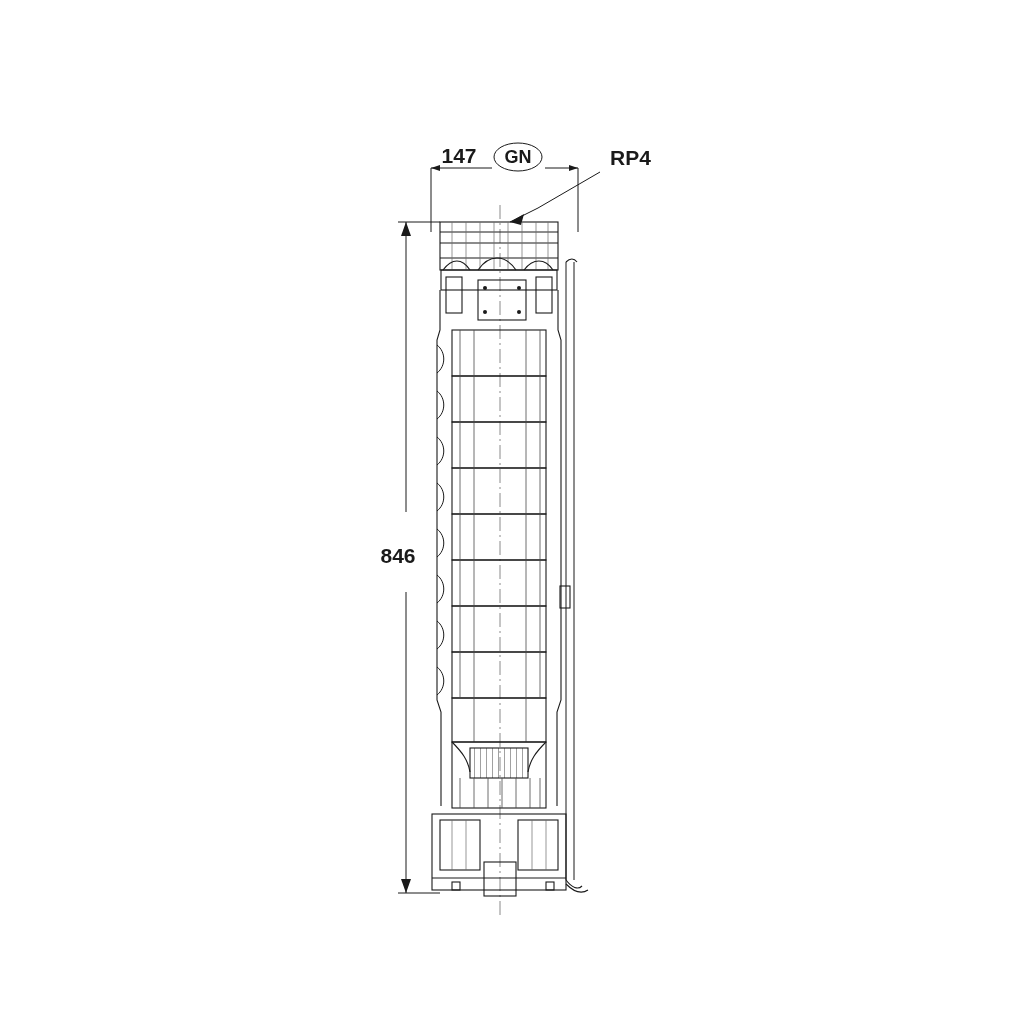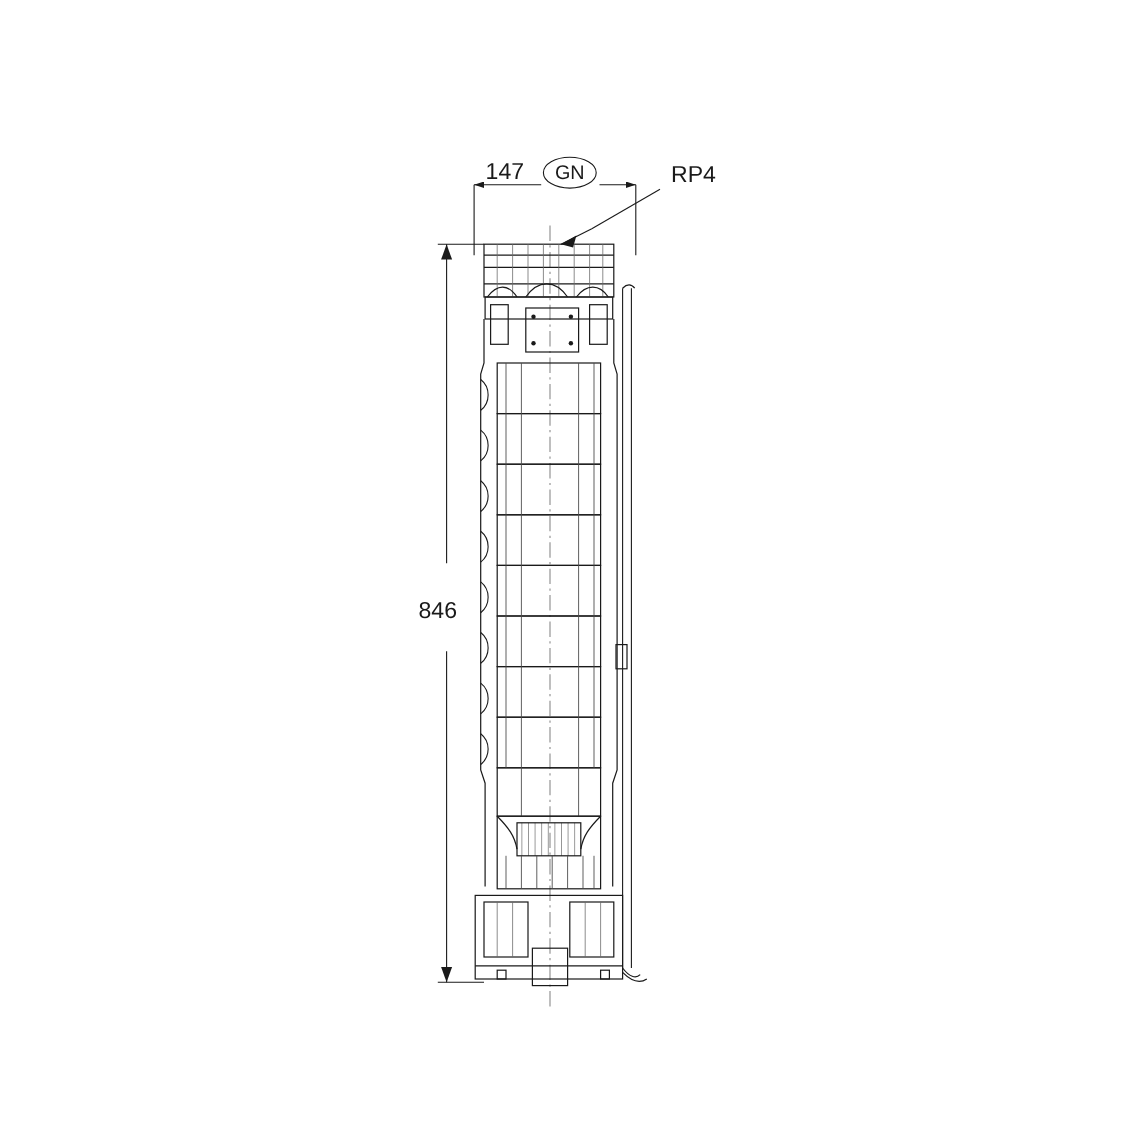--- a/index.html
+++ b/index.html
@@ -11,20 +11,21 @@
     width: 1024px;
     height: 1024px;
     font-family: "Liberation Sans", sans-serif;
     color: #1a1a1a;
     overflow: hidden;
   }
   #drawing {
     position: relative;
     width: 1024px;
     height: 736px;
+    font-weight: bold;
   }
   svg.sheet {
     position: absolute;
     top: 0;
     left: 0;
     width: 1024px;
     height: 1024px;
     display: block;
   }
   .dim-text {

